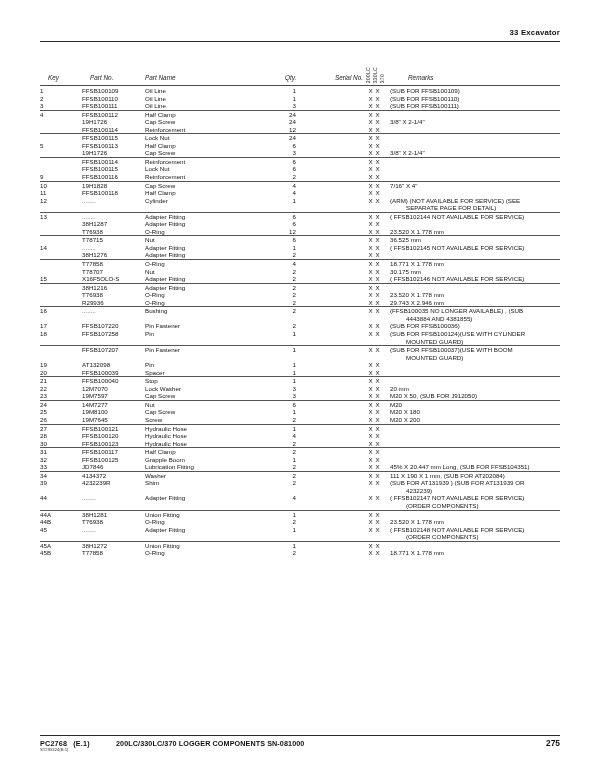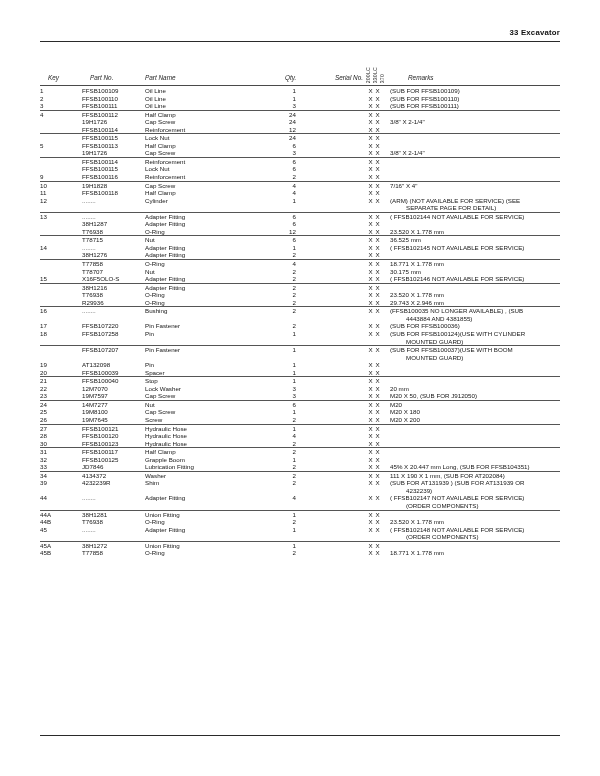--- a/index.html
+++ b/index.html
@@ -810,15 +810,21 @@
           <span class="cell c-m1">X</span>
           <span class="cell c-m2">X</span>
           <span class="cell c-m3"></span>
           <span class="cell c-remarks">18.771 X 1.778 mm</span>
         </div>
       </div>
     </div>
 
   <div class="footer">
     <div class="footer-rule"></div>
+    <div class="footer-line">
+      <span class="f-doc"><span>PC2768</span><span class="ed">(E.1)</span></span>
+      <span class="f-desc">200LC/330LC/370 LOGGER COMPONENTS SN-081000</span>
+      <span class="f-page">275</span>
+      <span class="f-sub">ST295324(B.1)</span>
+    </div>
   </div>
 
 </div>
 
 </body></html>

